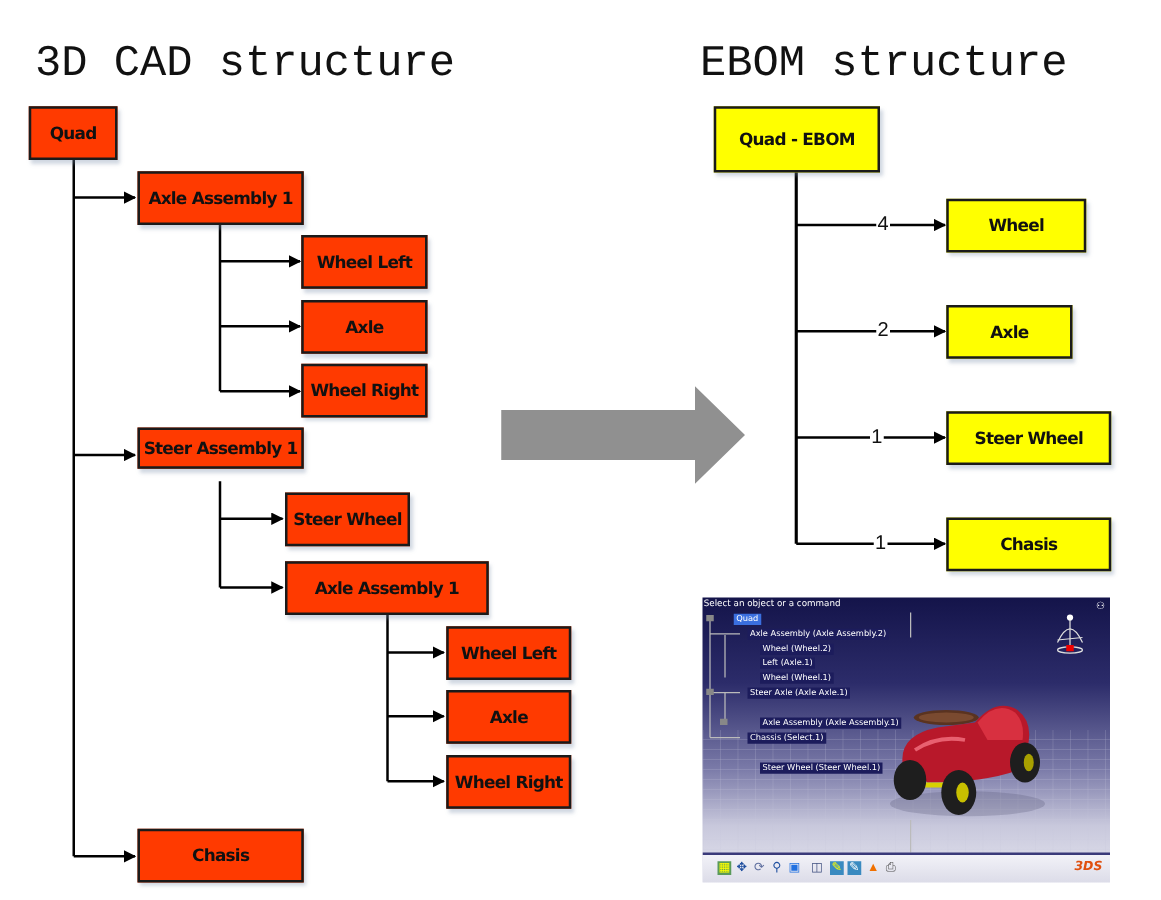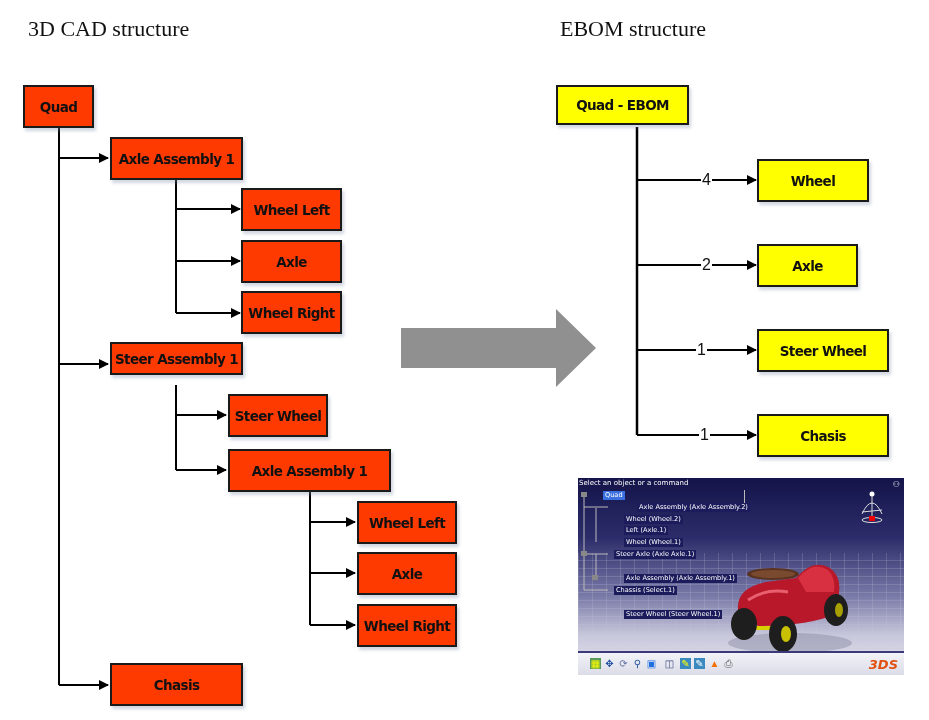--- a/index.html
+++ b/index.html
@@ -1,26 +1,26 @@
 <!DOCTYPE html>
 <html><head>
 <meta charset="utf-8">
 <style>
   html, body { margin:0; padding:0; background:#ffffff; }
   body { width:929px; height:720px; position:relative; overflow:hidden; font-family:"Liberation Sans", sans-serif; }
-  .title { position:absolute; font-size:22px; color:#111; font-family:Liberation Serif, serif; }
+  .title { position:absolute; font-size:35px; color:#111; font-family:Liberation Mono, monospace;margin-top:15px; }
   .box { position:absolute; box-sizing:border-box; border:2px solid #1a1a1a; display:flex; align-items:center; justify-content:center;
          font-family:"DejaVu Sans", sans-serif; font-weight:bold; font-size:13.5px; color:#111; letter-spacing:-0.6px;
          box-shadow:2px 3px 3px rgba(120,140,170,0.35); white-space:nowrap; }
   .red { background:#ff3a00; }
   .yellow { background:#ffff00; }
   svg.lines { position:absolute; left:0; top:0; }
   .qty { position:absolute; font-size:16px; color:#111; background:#fff; padding:0 1px; line-height:16px; font-family:"Liberation Sans", sans-serif; }
   
-  .catia { position:absolute; left:578px; top:478px; width:326px; height:197px; overflow:hidden;
+  .catia { position:absolute; left:562px; top:478px; width:326px; height:228px; overflow:hidden;
            background:linear-gradient(180deg,#14144a 0%,#2c2c6a 30%,#7a7aa8 60%,#c8c8dc 80%,#e6e6f0 100%); }
   .catia .grid { position:absolute; left:0; right:0; bottom:22px; height:100px;
            background-image:linear-gradient(90deg, rgba(200,200,220,0.35) 1px, transparent 1px), linear-gradient(0deg, rgba(200,200,220,0.35) 1px, transparent 1px);
            background-size:14px 8px; opacity:0.6; }
   .catia .status { position:absolute; left:1px; top:1px; font-size:7px; color:#fff; font-family:"DejaVu Sans", sans-serif; }
   .tree-node { position:absolute; font-size:6.6px; color:#fff; background:#1c1c5c; padding:0 2px; line-height:9px; white-space:nowrap; font-family:"DejaVu Sans", sans-serif; }
   .tree-node.sel { background:#3a6fe0; }
   .toolbar { position:absolute; left:0; bottom:0; width:100%; height:22px; background:linear-gradient(180deg,#f2f2f8,#dcdce8); border-top:2px solid #3a3a7a; }
   .tb-icon { position:absolute; top:5px; width:11px; height:11px; font-size:10px; line-height:11px; text-align:center; }
   .vsplit { position:absolute; width:1px; background:#bbb; }
@@ -74,21 +74,21 @@
 <div class="box red" style="left:241px; top:240px; width:101px; height:43px;">Axle</div>
 <div class="box red" style="left:241px; top:291px; width:101px; height:43px;">Wheel Right</div>
 <div class="box red" style="left:110px; top:342px; width:133px; height:33px;">Steer  Assembly 1</div>
 <div class="box red" style="left:228px; top:394px; width:100px; height:43px;">Steer Wheel</div>
 <div class="box red" style="left:228px; top:449px; width:163px; height:43px;">Axle Assembly 1</div>
 <div class="box red" style="left:357px; top:501px; width:100px; height:43px;">Wheel Left</div>
 <div class="box red" style="left:357px; top:552px; width:100px; height:43px;">Axle</div>
 <div class="box red" style="left:357px; top:604px; width:100px; height:43px;">Wheel Right</div>
 <div class="box red" style="left:110px; top:663px; width:133px; height:43px;">Chasis</div>
 
-<div class="box yellow" style="left:556px; top:85px; width:133px; height:40px;">Quad - EBOM</div>
+<div class="box yellow" style="left:571px; top:85px; width:133px; height:53px;">Quad - EBOM</div>
 <div class="box yellow" style="left:757px; top:159px; width:112px; height:43px;">Wheel</div>
 <div class="box yellow" style="left:757px; top:244px; width:101px; height:43px;">Axle</div>
 <div class="box yellow" style="left:757px; top:329px; width:132px; height:43px;">Steer Wheel</div>
 <div class="box yellow" style="left:757px; top:414px; width:132px; height:43px;">Chasis</div>
 
 <div class="qty" style="left:701px; top:172px;">4</div>
 <div class="qty" style="left:701px; top:257px;">2</div>
 <div class="qty" style="left:696px; top:342px;">1</div>
 <div class="qty" style="left:699px; top:427px;">1</div>
 
@@ -102,21 +102,21 @@
     <circle cx="14" cy="4" r="2.5" fill="#fff"></circle>
     <line x1="14" y1="6" x2="14" y2="28" stroke="#ddd" stroke-width="1"></line>
     <path d="M4,24 Q14,2 24,24" stroke="#ddd" fill="none" stroke-width="1"></path>
     <line x1="4" y1="22" x2="24" y2="20" stroke="#ddd" stroke-width="1"></line>
     <ellipse cx="14" cy="30" rx="10" ry="2.5" stroke="#ddd" fill="none" stroke-width="1"></ellipse>
     <rect x="11" y="26" width="6" height="5" fill="#e00"></rect>
   </svg>
   <div style="position:absolute; right:4px; top:2px; color:#fff; font-size:8px;">⚇</div>
 
   <div class="tree-node sel" style="left:25px; top:13px;">Quad</div>
-  <div class="tree-node" style="left:36px; top:25px;margin-left:23px;">Axle Assembly (Axle Assembly.2)</div>
+  <div class="tree-node" style="left:36px; top:25px;">Axle Assembly (Axle Assembly.2)</div>
   <div class="tree-node" style="left:46px; top:37px;">Wheel (Wheel.2)</div>
   <div class="tree-node" style="left:46px; top:48px;">Left (Axle.1)</div>
   <div class="tree-node" style="left:46px; top:60px;">Wheel (Wheel.1)</div>
   <div class="tree-node" style="left:36px; top:72px;">Steer Axle (Axle Axle.1)</div>
   <div class="tree-node" style="left:46px; top:84px;margin-top:48px;">Steer Wheel (Steer Wheel.1)</div>
   <div class="tree-node" style="left:46px; top:96px;">Axle Assembly (Axle Assembly.1)</div>
   <div class="tree-node" style="left:36px; top:108px;">Chassis (Select.1)</div>
   <svg style="position:absolute; left:0; top:0;" width="60" height="120">
     <g stroke="#bbb" stroke-width="1" fill="none">
       <line x1="6" y1="18" x2="6" y2="112"></line>
@@ -150,15 +150,15 @@
     <span class="tb-icon" style="left:12px; background:#5a9a5a; color:#ff0;">▦</span>
     <span class="tb-icon" style="left:26px; color:#2050a0;">✥</span>
     <span class="tb-icon" style="left:40px; color:#6070a0;">⟳</span>
     <span class="tb-icon" style="left:54px; color:#2050a0;">⚲</span>
     <span class="tb-icon" style="left:68px; color:#2070e0;">▣</span>
     <span class="tb-icon" style="left:86px; color:#405080;">◫</span>
     <span class="tb-icon" style="left:102px; background:#3a8ac0; color:#ff0;">✎</span>
     <span class="tb-icon" style="left:116px; background:#3a8ac0; color:#fff;">✎</span>
     <span class="tb-icon" style="left:131px; color:#f07000;">▲</span>
     <span class="tb-icon" style="left:145px; color:#555;">⎙</span>
-    <span style="position:absolute; right:6px; top:4px; font-size:13px; font-weight:bold; font-style:italic; color:#e05010; font-family:'DejaVu Sans', sans-serif;">3DS</span>
+    <span style="position:absolute; right:6px; top:4px; font-size:10px; font-weight:bold; font-style:italic; color:#e05010; font-family:'DejaVu Sans', sans-serif;">3DS</span>
   </div>
 </div>
 
 </body></html>

